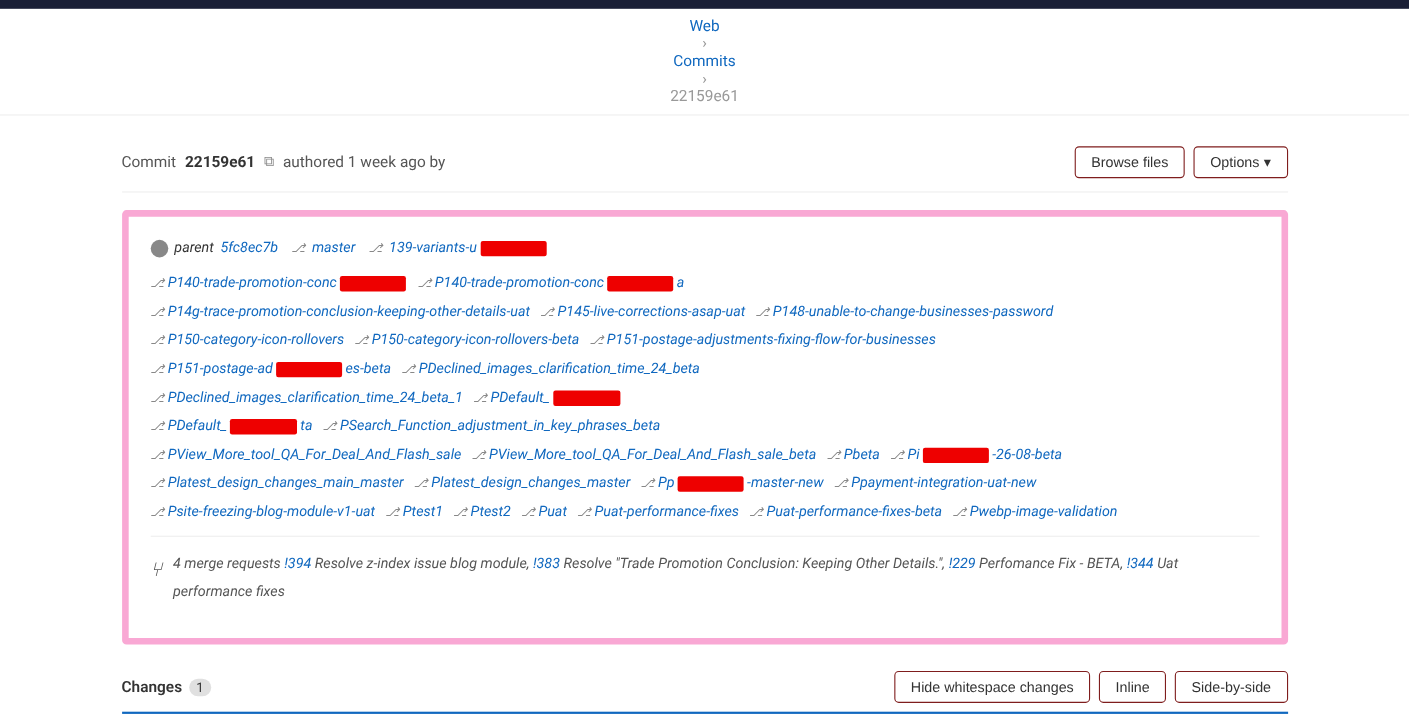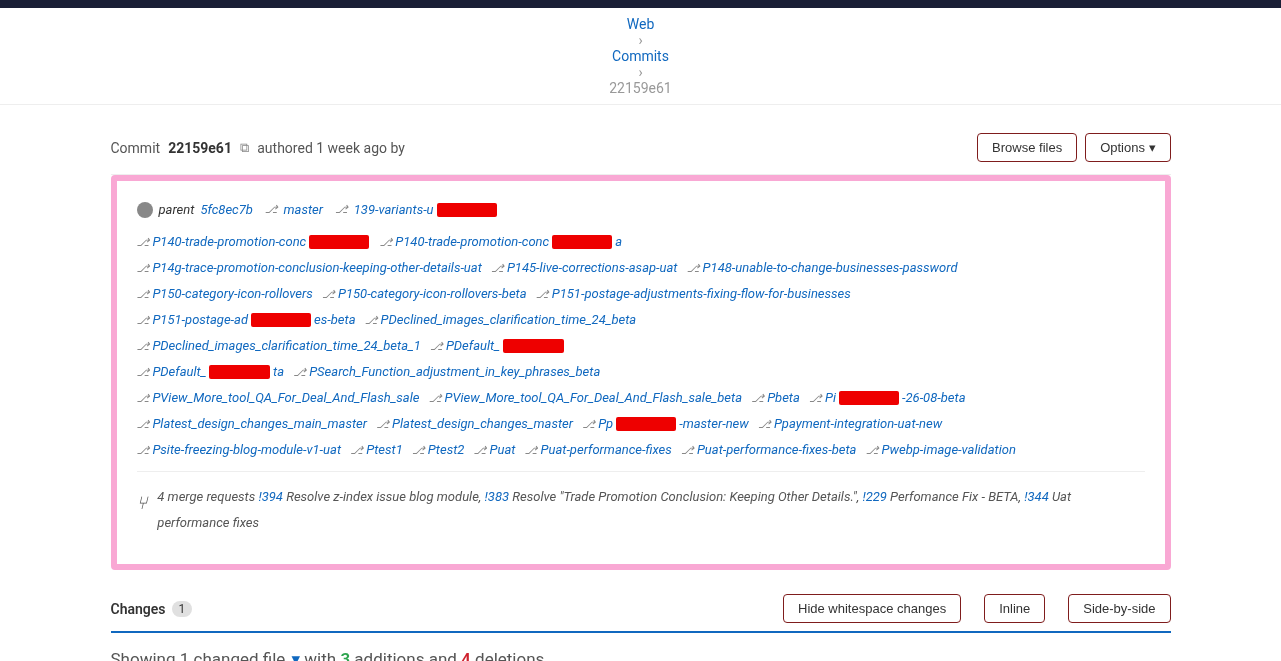--- a/index.html
+++ b/index.html
@@ -29,20 +29,21 @@
     .main-content {
       max-width: 1100px;
       margin: 0 auto;
       padding: 16px 20px;
     }
     .commit-header {
       display: flex;
       justify-content: space-between;
       padding: 12px 0;
       border-bottom: 1px solid #eee;
+      margin-bottom: 16px;
     }
     .commit-header-left {
       display: flex;
       align-items: center;
       gap: 8px;
       font-size: 14px;
       color: #555;
     }
     .commit-header-left .commit-id {
       font-weight: bold;
@@ -159,21 +160,21 @@
     }
     .changes-count {
       background: #e0e0e0;
       border-radius: 10px;
       padding: 1px 7px;
       font-size: 12px;
       font-weight: normal;
     }
     .changes-controls {
       display: flex;
-      gap: 23px;
+      gap: 8px;
       justify-content: space-between;
     }
     .showing-row {
       display: flex;
       align-items: center;
       justify-content: space-between;
       font-size: 17px;
       color: #555;
       margin-bottom: 8px;
     }

